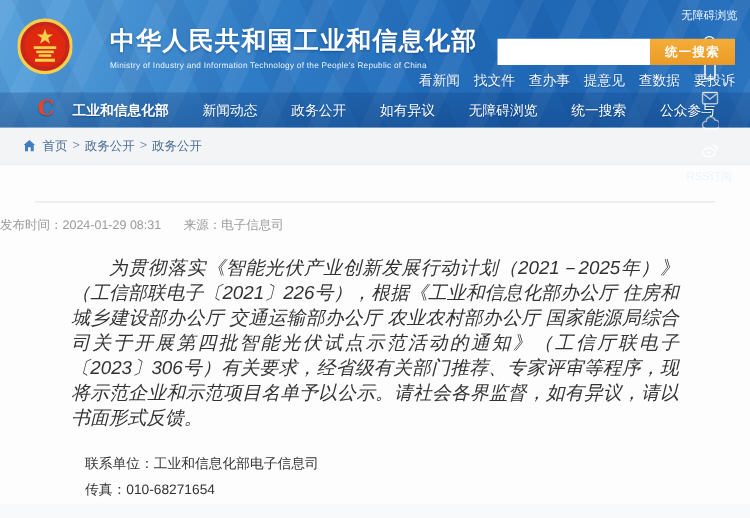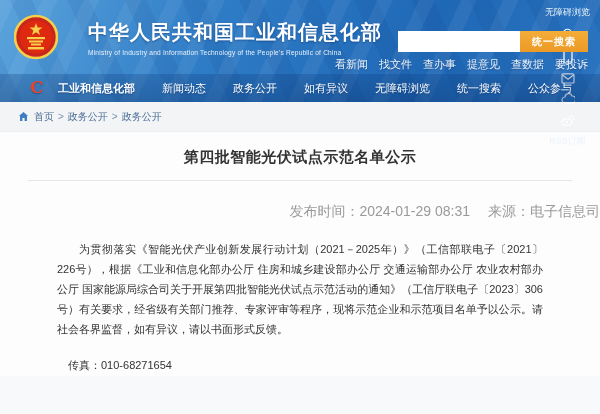--- a/index.html
+++ b/index.html
@@ -53,25 +53,25 @@
   .breadcrumb-row{ height:30px; background:#f2f4f6; border-bottom:1px solid #eceff1;
     display:flex; align-items:center; padding-left:18px; font-size:10px; color:#4c6e96; }
   .breadcrumb-row svg{ margin-right:5px; }
   .crumb{ cursor:pointer; }
   .crumb-sep{ margin:0 4px; color:#7d93ad; }
 
   .article{ background:#fdfdfe; padding-top:16px; }
   .article-title{ text-align:center; font-size:15px; font-weight:bold; color:#333;
     letter-spacing:.5px; }
   .title-divider{ width:544px; height:1px; background:#e4e6e8; margin:13px auto 0; }
-  .meta{ text-align:right; font-size:14px; color:#9a9a9a; margin-top:22px; }
+  .meta{ text-align:left; font-size:10px; color:#9a9a9a; margin-top:11px; }
   .meta .sep{ display:inline-block; width:18px; }
 
-  .body-text{ width:486px; margin:18px auto 16px; font-size:11px; color:#333;
-    line-height:20px; text-align:justify; }
+  .body-text{ width:486px; margin:18px auto 16px; font-size:15px; color:#333;
+    line-height:20px; text-align:justify;font-style:italic; }
   .body-text p{ text-indent:2em; }
 
   .info-lines{ width:486px; margin:14px auto 0; font-size:11px; color:#333; line-height:21px; }
   .info-lines div{ padding-left:11px; }
 </style>
 </head>
 <body>
 
 <div class="header-zone">
   <div class="banner">
@@ -156,29 +156,29 @@
       <path d="M6 1 L11 5.5 L9.8 5.5 L9.8 11 L7.2 11 L7.2 7.5 L4.8 7.5 L4.8 11 L2.2 11 L2.2 5.5 L1 5.5 Z" fill="#3f7ec2"></path>
     </svg>
     <span class="crumb">首页</span>
     <span class="crumb-sep">&gt;</span>
     <span class="crumb">政务公开</span>
     <span class="crumb-sep">&gt;</span>
     <span class="crumb">政务公开</span>
   </div>
 
   <div class="article">
-    <div class="article-title">第四批智能光伏试点示范名单公示</div>
     <div class="title-divider"></div>
 
     <div class="meta">
       <span>发布时间：</span><span>2024-01-29 08:31</span><span class="sep"></span><span>来源：</span><span>电子信息司</span>
     </div>
 
     <div class="body-text">
       <p>为贯彻落实《智能光伏产业创新发展行动计划（2021－2025年）》（工信部联电子〔2021〕226号），根据《工业和信息化部办公厅 住房和城乡建设部办公厅 交通运输部办公厅 农业农村部办公厅 国家能源局综合司关于开展第四批智能光伏试点示范活动的通知》（工信厅联电子〔2023〕306号）有关要求，经省级有关部门推荐、专家评审等程序，现将示范企业和示范项目名单予以公示。请社会各界监督，如有异议，请以书面形式反馈。</p>
     </div>
 
     <div class="info-lines">
+      <div>联系单位：工业和信息化部电子信息司</div>
       <div>传真：010-68271654</div>
     </div>
 
   </div>
 </div>
 
 </body></html>

